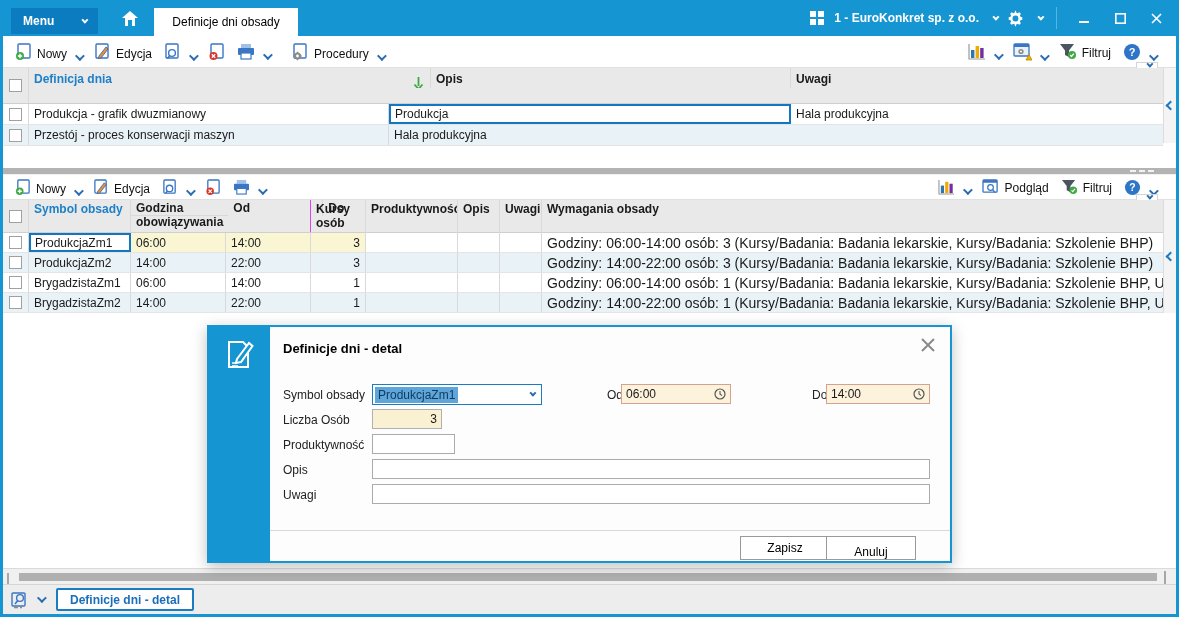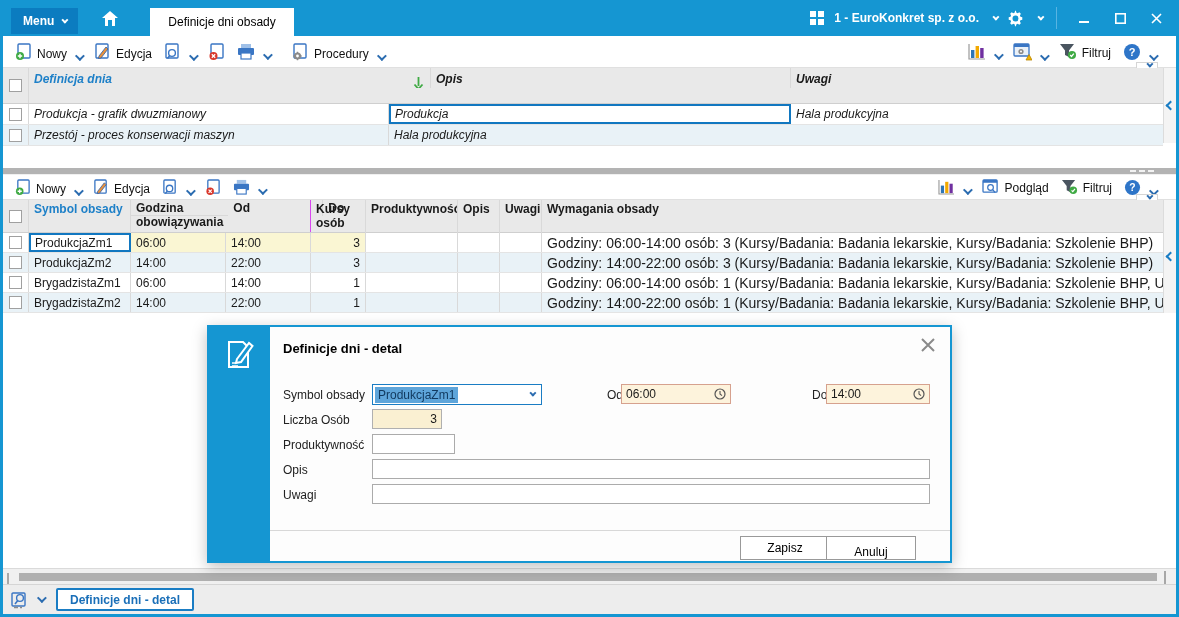--- a/index.html
+++ b/index.html
@@ -3,23 +3,23 @@
 <meta charset="utf-8">
 <style>
   * { margin:0; padding:0; box-sizing:border-box; }
   html,body { background:#cfd6dc; font-family:"Liberation Sans", sans-serif; }
   .window { position:relative; width:1179px; height:617px; background:#fff;
             border-left:3px solid #1596d2; border-right:3px solid #1596d2; border-bottom:3px solid #1596d2;
             overflow:hidden; font-size:12px; color:#1a1a1a; }
   
   .titlebar { position:absolute; left:-3px; top:0; width:1179px; height:36px; background:#1596d2; display:flex; align-items:flex-end; }
   .menu-btn { margin:0 0 0 11px; height:26px; padding:0 12px; background:#0b7cc0; color:#fff; font-weight:bold;
-              display:flex; align-items:center; gap:4px; align-self:center; margin-top:6px; cursor:default; }
+              display:flex; align-items:center; gap:24px; align-self:center; margin-top:6px; cursor:default; }
   .home-tab { width:40px; height:28px; display:flex; align-items:center; justify-content:center; align-self:center; margin-left:12px; }
-  .active-tab { height:28px; background:#fff; color:#000; padding:0 18px; display:flex; align-items:center; margin-left:20px; }
+  .active-tab { height:28px; background:#fff; color:#000; padding:0 18px; display:flex; align-items:center; margin-left:4px; }
   .tb-right { position:absolute; right:10px; top:0; height:36px; display:flex; align-items:center; gap:10px; color:#fff; }
   .tb-sep { width:1px; height:22px; background:#58b4e2; margin:0 4px; }
   .company { font-weight:bold; color:#fff; }
   .winbtn { width:26px; height:26px; display:flex; align-items:center; justify-content:center; }
   
   .chev { display:inline-block; width:7px; height:7px; border-right:2px solid #2b6cb0; border-bottom:2px solid #2b6cb0;
           transform:rotate(45deg) translateY(-2px); margin-left:3px; }
   .chev.white { border-color:#fff; }
   .chev.small { width:5px; height:5px; }
   
@@ -230,21 +230,21 @@
         <circle cx="9" cy="9" r="8" fill="#2e75c8"></circle>
         <text x="9" y="13" font-size="11" font-weight="bold" fill="#fff" text-anchor="middle" font-family="Liberation Sans, sans-serif">?</text>
       </svg>
       <span class="chev"></span>
     </div>
   </div>
   <div class="more-box mb1">
       <span class="chev"></span>
     </div>
 
-  <div class="grid grid1" style="top:68px;font-style:italic;">
+  <div class="grid grid1" style="top:68px;">
     <div class="g-row g-head grid1-head">
       <div class="cb-cell" style="height:35px;">
           <span class="checkbox"></span>
         </div>
       <div class="cell t1-c1 head-blue" style="align-items:flex-start; padding-top:4px;">
         <span>Definicja dnia</span>
         <svg class="sort-arrow" width="11" height="13" viewBox="0 0 11 13">
           <path d="M5.5 0 v9 M5.5 12 L1.5 7.5 M5.5 12 L9.5 7.5" stroke="#3faa44" stroke-width="1.8" fill="none"></path>
         </svg>
       </div>

